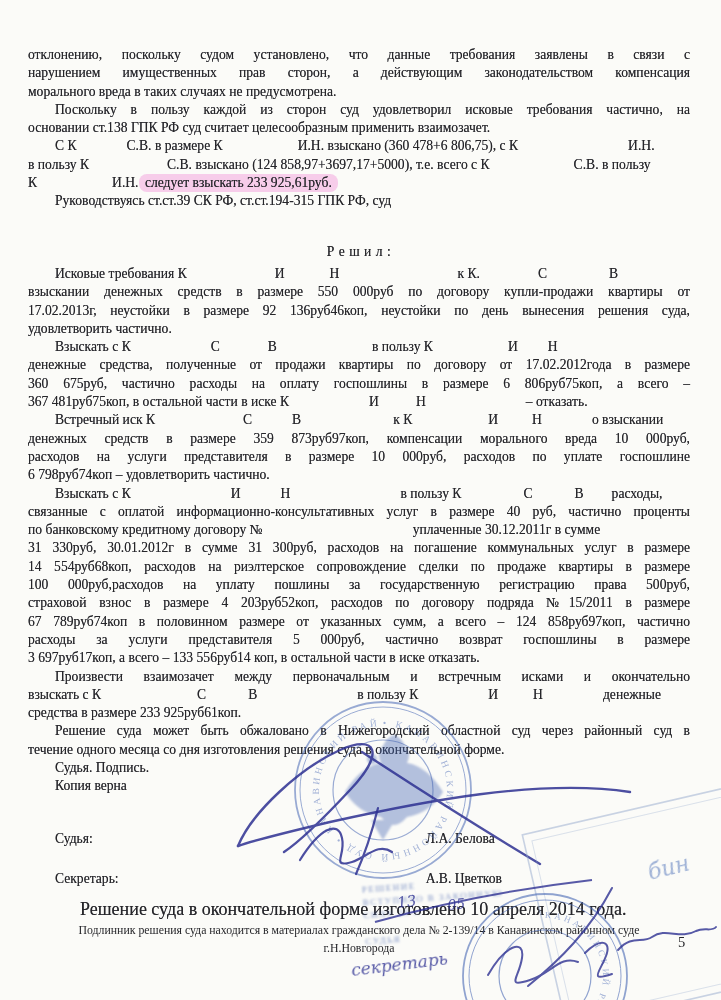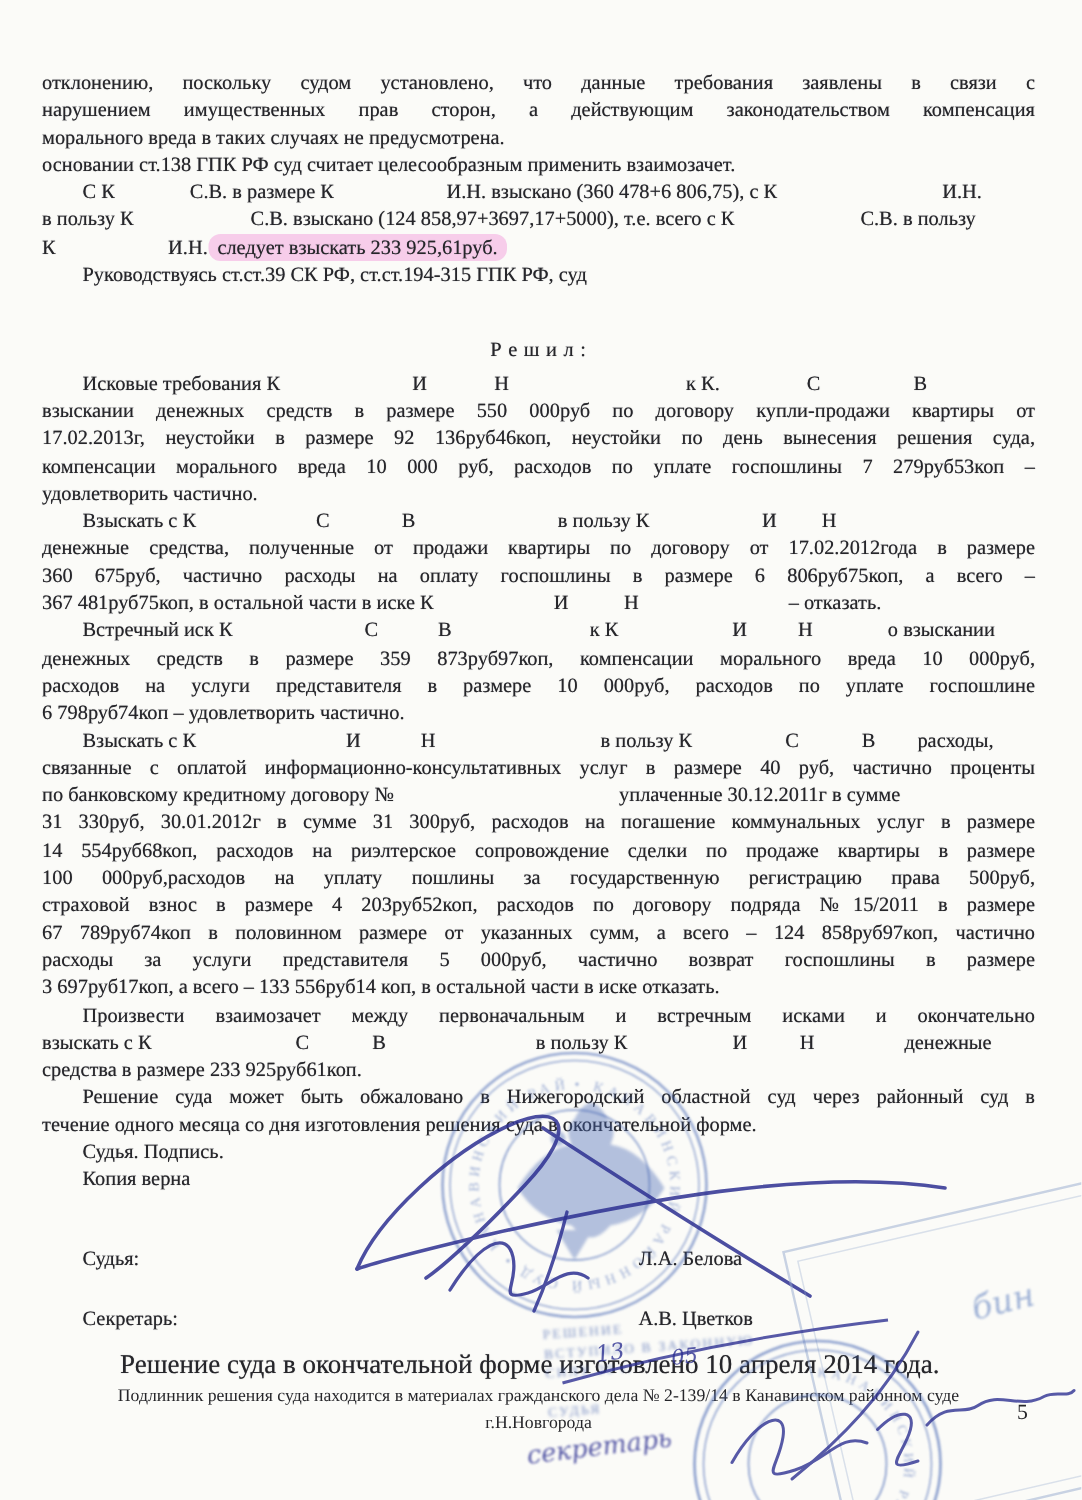--- a/index.html
+++ b/index.html
@@ -36,30 +36,30 @@
   .sealtxt{font-family:"Liberation Serif","DejaVu Serif",serif;}
   .hand{font-family:"DejaVu Serif","Liberation Serif",serif;font-style:italic;}
 </style>
 </head>
 <body>
 
 <div id="doc">
     <div class="ln j"><span>отклонению, поскольку судом установлено, что данные требования заявлены в связи с</span></div>
     <div class="ln j"><span>нарушением имущественных прав сторон, а действующим законодательством компенсация</span></div>
     <div class="ln"><span>морального вреда в таких случаях не предусмотрена.</span></div>
+    <div class="ln ind j"><span>Поскольку в пользу каждой из сторон суд удовлетворил исковые требования частично, на</span></div>
     <div class="ln"><span>основании ст.138 ГПК РФ суд считает целесообразным применить взаимозачет.</span></div>
     <div class="ln ind"><span>С К</span><span class="gap" style="width: 50px;"></span><span>С.В. в размере К</span><span class="gap" style="width: 75px;"></span><span>И.Н. взыскано (360 478+6 806,75), с К</span><span class="gap" style="width: 110px;"></span><span>И.Н.</span></div>
     <div class="ln"><span>в пользу К</span><span class="gap" style="width: 78px;"></span><span>С.В. взыскано (124 858,97+3697,17+5000), т.е. всего с К</span><span class="gap" style="width: 84px;"></span><span>С.В. в пользу</span></div>
     <div class="ln"><span>К</span><span class="gap" style="width: 75px;"></span><span>И.Н. </span><span class="hl">следует взыскать 233 925,61руб.</span></div>
     <div class="ln ind"><span>Руководствуясь ст.ст.39  СК РФ, ст.ст.194-315 ГПК РФ, суд</span></div>
     <div class="ln center" style="margin-top: 32px; margin-bottom: 4px;"><span>Р е ш и л :</span></div>
     <div class="ln ind"><span>Исковые требования К</span><span class="gap" style="width: 88px;"></span><span>И</span><span class="gap" style="width: 45px;"></span><span>Н</span><span class="gap" style="width: 118px;"></span><span>к К.</span><span class="gap" style="width: 58px;"></span><span>С</span><span class="gap" style="width: 62px;"></span><span>В</span><span class="gap" style="width: 98px;"></span></div>
     <div class="ln j"><span>взыскании денежных средств в размере 550 000руб по договору купли-продажи квартиры от</span></div>
     <div class="ln j"><span>17.02.2013г, неустойки в размере 92 136руб46коп, неустойки по день вынесения решения суда,</span></div>
-    <div class="ln j"><span>компенсации морального вреда 10 000 руб,  расходов по уплате госпошлины 7 279руб53коп –</span></div>
     <div class="ln"><span>удовлетворить частично.</span></div>
     <div class="ln ind"><span>Взыскать с К</span><span class="gap" style="width: 80px;"></span><span>С</span><span class="gap" style="width: 48px;"></span><span>В</span><span class="gap" style="width: 95px;"></span><span>в пользу К</span><span class="gap" style="width: 75px;"></span><span>И</span><span class="gap" style="width: 30px;"></span><span>Н</span></div>
     <div class="ln j"><span>денежные средства, полученные от продажи квартиры по договору от 17.02.2012года в размере</span></div>
     <div class="ln j"><span>360 675руб, частично расходы  на оплату госпошлины в размере  6 806руб75коп, а всего –</span></div>
     <div class="ln"><span>367 481руб75коп, в остальной части в иске К</span><span class="gap" style="width: 80px;"></span><span>И</span><span class="gap" style="width: 37px;"></span><span>Н</span><span class="gap" style="width: 100px;"></span><span>– отказать.</span></div>
     <div class="ln ind"><span>Встречный иск К</span><span class="gap" style="width: 88px;"></span><span>С</span><span class="gap" style="width: 40px;"></span><span>В</span><span class="gap" style="width: 92px;"></span><span>к К</span><span class="gap" style="width: 76px;"></span><span>И</span><span class="gap" style="width: 34px;"></span><span>Н</span><span class="gap" style="width: 50px;"></span><span>о взыскании</span></div>
     <div class="ln j"><span>денежных средств в размере 359 873руб97коп, компенсации морального вреда 10 000руб,</span></div>
     <div class="ln j"><span>расходов на услуги представителя в размере 10 000руб, расходов по уплате госпошлине</span></div>
     <div class="ln"><span>6 798руб74коп – удовлетворить частично.</span></div>
     <div class="ln ind"><span>Взыскать с К</span><span class="gap" style="width: 100px;"></span><span>И</span><span class="gap" style="width: 40px;"></span><span>Н</span><span class="gap" style="width: 110px;"></span><span>в пользу К</span><span class="gap" style="width: 62px;"></span><span>С</span><span class="gap" style="width: 42px;"></span><span>В</span><span class="gap" style="width: 28px;"></span><span>расходы,</span></div>

